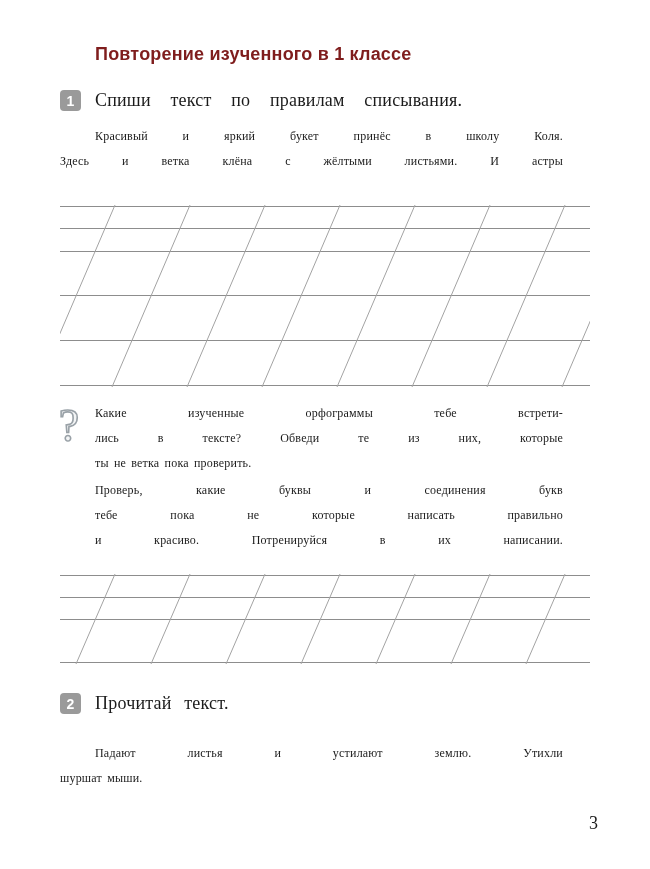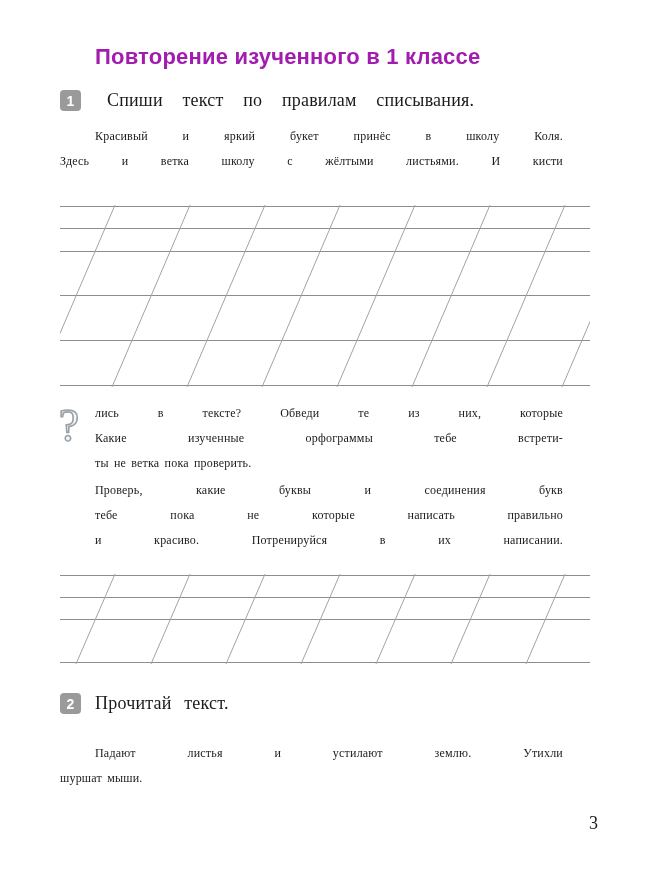--- a/index.html
+++ b/index.html
@@ -12,23 +12,23 @@
     font-family: "Liberation Serif", serif;
     color: #1b1b1b;
     overflow: hidden;
   }
   .heading {
     position: absolute;
     left: 95px;
     top: 44px;
     font-family: "Liberation Sans", sans-serif;
     font-weight: 700;
-    font-size: 22px;
+    font-size: 18px;
     letter-spacing: 0.2px;
-    color: #a21caf;
+    color: #7f1d1d;
   }
   .ex-row {
     position: absolute;
     left: 60px;
     width: 505px;
     display: flex;
     align-items: flex-start;
   }
   .badge {
     flex: 0 0 auto;
@@ -44,21 +44,21 @@
     font-size: 14px;
     display: flex;
     align-items: center;
     justify-content: center;
   }
   .instruction {
     font-size: 18px;
     line-height: 23px;
     letter-spacing: 0.2px;
   }
-  .ws-wide { word-spacing: 15px; margin-left: 12px; }
+  .ws-wide { word-spacing: 15px; }
   .ws-med  { word-spacing: 8px; text-align: center; }
   .para { position: absolute; }
   .tline {
     font-size: 12px;
     line-height: 25px;
     letter-spacing: 0.2px;
     word-spacing: 2px;
   }
   .jfull { text-align: justify; text-align-last: justify; }
   .indent { padding-left: 35px; }
@@ -82,21 +82,21 @@
 
   <div class="ex-row" style="top:89px">
     <div class="badge">
       <span>1</span>
     </div>
     <div class="instruction ws-wide">Спиши текст по правилам списывания.</div>
   </div>
 
   <div class="para" style="left:60px; top:124px; width:503px">
     <div class="tline jfull indent">Красивый и яркий букет принёс в школу Коля.</div>
-    <div class="tline jfull">Здесь и ветка школу с жёлтыми листьями. И кисти</div>
+    <div class="tline jfull">Здесь и ветка клёна с жёлтыми листьями. И астры</div>
   </div>
 
   <svg class="ruling" style="left:60px; top:205px" width="530" height="182" viewBox="0 0 530 182">
     <g stroke="#8d8d8d" stroke-width="1">
       <line x1="0" y1="1.5" x2="530" y2="1.5"></line>
       <line x1="0" y1="23.5" x2="530" y2="23.5"></line>
       <line x1="0" y1="46.5" x2="530" y2="46.5"></line>
       <line x1="0" y1="90.5" x2="530" y2="90.5"></line>
       <line x1="0" y1="135.5" x2="530" y2="135.5"></line>
       <line x1="0" y1="180.5" x2="530" y2="180.5"></line>
@@ -113,22 +113,22 @@
     </g>
   </svg>
 
   <div class="q-icon">
     <svg width="38" height="50" viewBox="0 0 38 50">
       <text x="19" y="41" text-anchor="middle" font-family="Liberation Serif, serif" font-size="46" fill="#f3f5f6" stroke="#99a1a7" stroke-width="1.6">?</text>
     </svg>
   </div>
 
   <div class="para" style="left:95px; top:401px; width:468px">
+    <div class="tline jfull">Какие изученные орфограммы тебе встрети-</div>
     <div class="tline jfull">лись в тексте? Обведи те из них, которые</div>
-    <div class="tline jfull">Какие изученные орфограммы тебе встрети-</div>
     <div class="tline">ты не ветка пока проверить.</div>
   </div>
 
   <div class="para" style="left:95px; top:478px; width:468px">
     <div class="tline jfull">Проверь, какие буквы и соединения букв</div>
     <div class="tline jfull">тебе пока не которые написать правильно</div>
     <div class="tline jfull">и красиво. Потренируйся в их написании.</div>
   </div>
 
   <svg class="ruling" style="left:60px; top:574px" width="530" height="90" viewBox="0 0 530 90">

